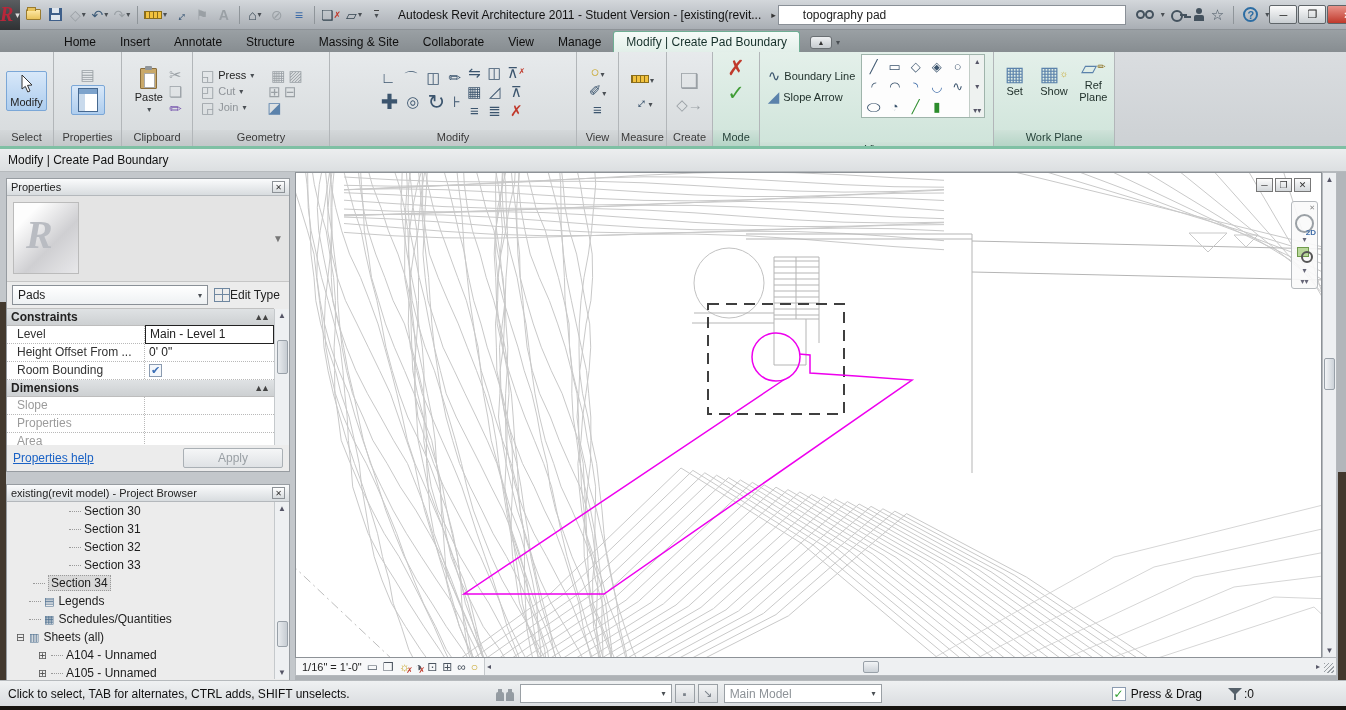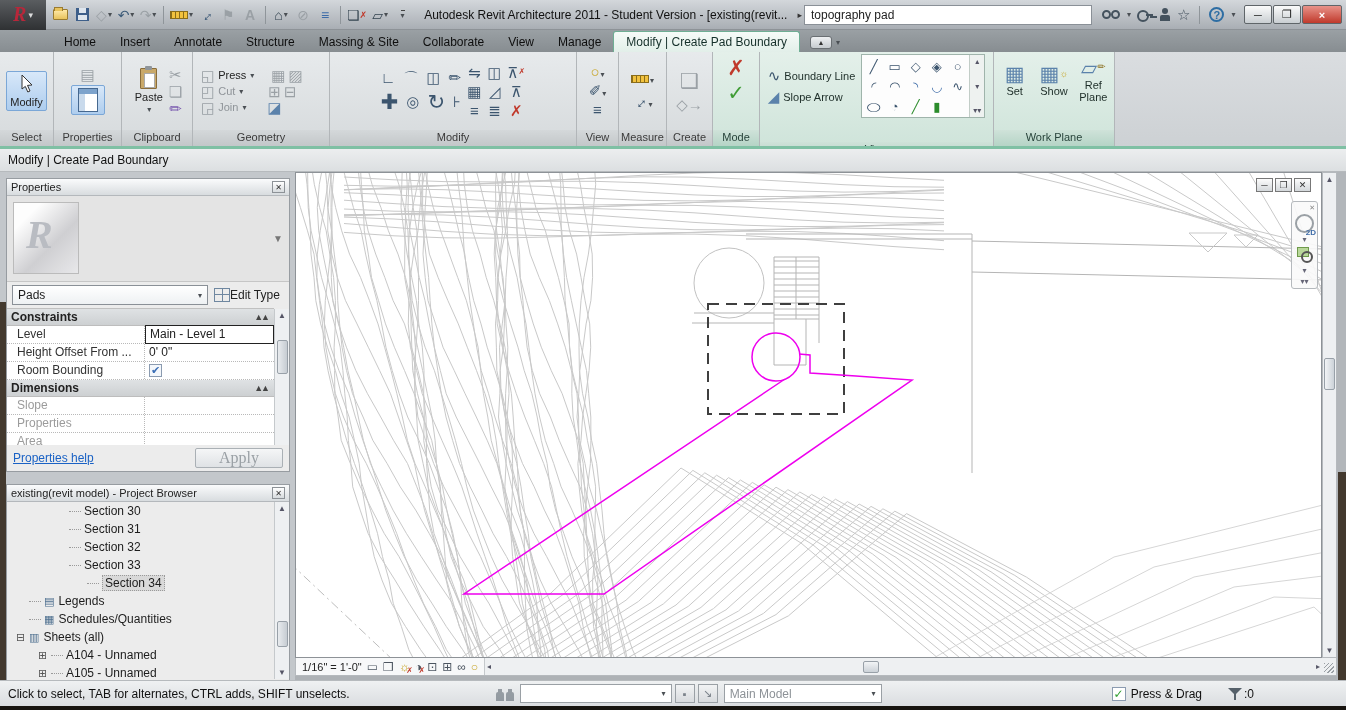--- a/index.html
+++ b/index.html
@@ -17,21 +17,21 @@
   .qsep{width:1px;height:18px;background:#8f959a;margin:0 3px;}
   .folderico{width:15px;height:11px;background:linear-gradient(#ffe9a8,#e8c35c);border:1px solid #9a7b2f;border-radius:1px;position:relative;}
   .folderico::before{content:'';position:absolute;left:0;top:-3px;width:7px;height:3px;background:#e8c35c;border:1px solid #9a7b2f;border-bottom:none;}
   .floppyico{width:13px;height:13px;background:#3e5f8a;position:relative;}
   .floppyico::before{content:'';position:absolute;left:3px;top:0;width:7px;height:5px;background:#dfe6ee;}
   .floppyico::after{content:'';position:absolute;left:2px;top:7px;width:9px;height:5px;background:#dfe6ee;}
   .rulerico{width:18px;height:8px;background:#f2c23e;border:1px solid #8a6d1b;background-image:repeating-linear-gradient(90deg,#8a6d1b 0 1px,transparent 1px 4px);}
   .title-text{margin-left:8px;white-space:nowrap;color:#111;font-size:12px;}
   .searchwrap{display:flex;align-items:center;margin-left:10px;}
   .search-collapse{color:#333;font-size:9px;margin-right:2px;}
-  .searchbox{width:288px;height:20px;border:1px solid #8a9097;background:#fff;font-size:12px;padding:0 6px;color:#222;}
+  .searchbox{width:348px;height:20px;border:1px solid #8a9097;background:#fff;font-size:12px;padding:0 24px;color:#222;}
   .tb-icons{display:flex;align-items:center;gap:6px;margin-left:10px;}
   .binoc{position:relative;width:18px;height:12px;}
   .binoc i{position:absolute;top:1px;width:9px;height:9px;border:2px solid #44525e;border-radius:50%;}
   .binoc i:first-child{left:0;} .binoc i:last-child{right:0;}
   .keyico{position:relative;width:16px;height:14px;}
   .keyico::before{content:'';position:absolute;left:0;top:2px;width:8px;height:8px;border:2px solid #44525e;border-radius:50%;}
   .keyico::after{content:'';position:absolute;left:9px;top:6px;width:7px;height:2px;background:#44525e;box-shadow:4px 2px 0 -0px #44525e;}
   .personico{position:relative;width:12px;height:14px;}
   .personico::before{content:'';position:absolute;left:3px;top:0;width:6px;height:6px;border-radius:50%;background:#44525e;}
   .personico::after{content:'';position:absolute;left:1px;top:7px;width:10px;height:6px;background:#44525e;border-radius:2px 2px 0 0;}
@@ -108,21 +108,21 @@
   .grow.dis .lab,.grow.dis .val{color:#9b9b9b;}
   .ghead{display:flex;height:17px;background:linear-gradient(#dfe2e4,#cdd0d2);border-bottom:1px solid #bdbdbd;font-size:12px;font-weight:bold;color:#222;align-items:center;}
   .ghead .gname{padding-left:4px;flex:1;}
   .ghead .chev{padding-right:6px;font-size:9px;color:#444;letter-spacing:-2px;}
   .valsel{border:1px solid #222;margin:-1px 0;background:#fff;}
   .pscroll{position:absolute;right:0;top:0;bottom:0;width:15px;background:#eef0f2;border-left:1px solid #c5c9cc;display:flex;flex-direction:column;align-items:center;justify-content:space-between;font-size:8px;color:#556;padding:2px 0;}
   .pthumb{width:11px;height:34px;background:linear-gradient(90deg,#e8ebee,#c6ccd2);border:1px solid #98a0a8;border-radius:2px;}
   .cbox{width:13px;height:13px;border:1px solid #8b9bb0;background:#f4f7fb;display:flex;align-items:center;justify-content:center;color:#3b6eb5;font-size:11px;margin-top:1px;}
   .propfoot{position:absolute;left:0;bottom:0;width:100%;height:26px;display:flex;align-items:center;padding:0 6px;background:#ececec;}
   .phelp{color:#1a62c5;text-decoration:underline;font-size:12px;}
-  .applybtn{margin-left:auto;width:88px;height:20px;border:1px solid #aab0b5;background:linear-gradient(#f5f6f7,#dfe2e5);color:#9aa0a5;font-size:16px;display:flex;align-items:center;justify-content:center;border-radius:2px;font-family:Liberation Serif, serif;}
+  .applybtn{margin-left:auto;width:100px;height:20px;border:1px solid #aab0b5;background:linear-gradient(#f5f6f7,#dfe2e5);color:#9aa0a5;font-size:12px;display:flex;align-items:center;justify-content:center;border-radius:2px;}
   
   .browser{top:312px;height:196px;}
   .tree{position:relative;height:178px;overflow:hidden;background:#ececec;}
   .titem{display:flex;align-items:center;height:18px;font-size:12px;color:#1c1c1c;white-space:nowrap;}
   .titem .twig{border-top:1px dotted #9a9a9a;width:12px;height:0;margin-right:3px;}
   .titem .exp{width:11px;height:11px;font-size:11px;line-height:10px;color:#555;margin-right:3px;text-align:center;}
   .titem .nico{font-size:11px;color:#4c6e8e;margin-right:4px;}
   .titem.sel .tlabel{background:#d9d9d9;border:1px dotted #9a9a9a;padding:0 2px;}
   .bscroll{position:absolute;right:0;top:17px;bottom:0;width:15px;background:#eef0f2;border-left:1px solid #c5c9cc;display:flex;flex-direction:column;align-items:center;font-size:8px;color:#556;padding:2px 0;}
   .bthumb{width:11px;height:26px;background:linear-gradient(90deg,#e8ebee,#c6ccd2);border:1px solid #98a0a8;border-radius:2px;margin-top:108px;}
@@ -564,21 +564,21 @@
               <span class="tlabel">Section 31</span>
             </div>
           <div class="titem" style="padding-left:62px;">
               <span class="twig"></span>
               <span class="tlabel">Section 32</span>
             </div>
           <div class="titem" style="padding-left:62px;">
               <span class="twig"></span>
               <span class="tlabel">Section 33</span>
             </div>
-          <div class="titem sel" style="padding-left:80px;">
+          <div class="titem sel" style="padding-left:26px;">
               <span class="twig"></span>
               <span class="tlabel">Section 34</span>
             </div>
           <div class="titem" style="padding-left:22px;">
               <span class="twig"></span>
               <span class="nico">▤</span>
               <span class="tlabel">Legends</span>
             </div>
           <div class="titem" style="padding-left:22px;">
               <span class="twig"></span>

